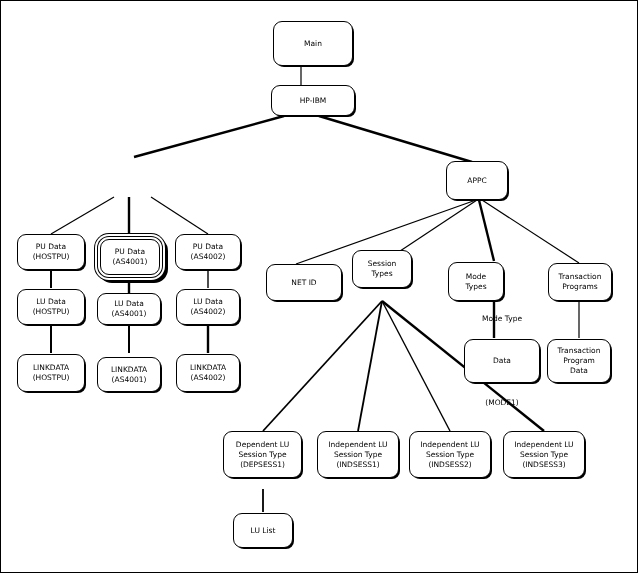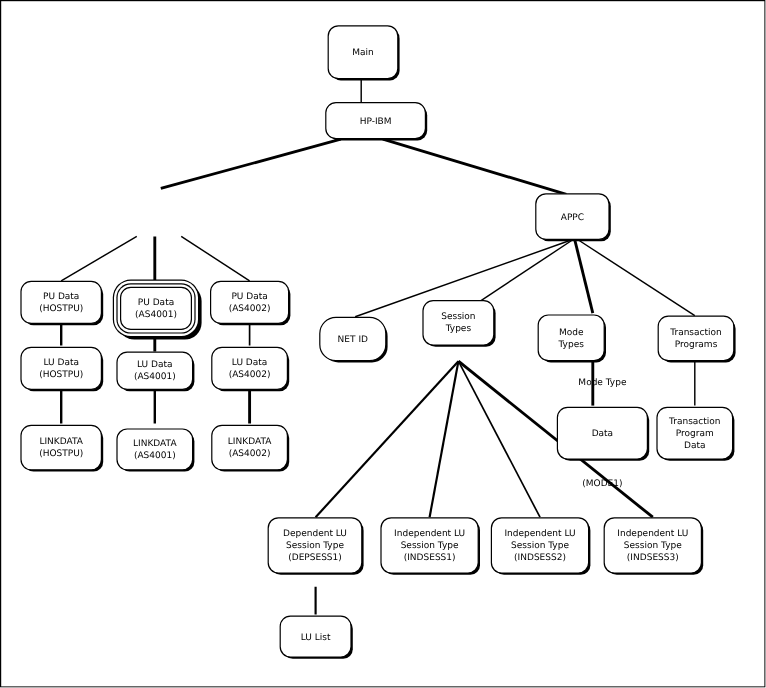--- a/index.html
+++ b/index.html
@@ -99,21 +99,21 @@
 
       <line x1="381" y1="300" x2="262" y2="430" stroke-width="1.8"></line>
       <line x1="381" y1="300" x2="357" y2="430" stroke-width="1.8"></line>
       <line x1="381" y1="300" x2="449" y2="430" stroke-width="1.4"></line>
       <line x1="381" y1="300" x2="543" y2="430" stroke-width="2.4"></line>
 
       <line x1="262" y1="488" x2="262" y2="511" stroke-width="1.8"></line>
     </g>
   </svg>
 
-  <div class="node" style="left:272px; top:20px; width:59px; height:45px;">
+  <div class="node" style="left:272px; top:20px; width:80px; height:45px;">
     <span class="ln">Main</span>
   </div>
 
   <div class="node" style="left:270px; top:84px; width:84px; height:31px;align-items:center;">
     <span class="ln">HP-IBM</span>
   </div>
 
 
   <div class="node" style="left:445px; top:160px; width:62px; height:39px;">
     <span class="ln">APPC</span>
@@ -157,21 +157,21 @@
   <div class="node" style="left:96px; top:356px; width:64px; height:35px;">
     <span class="ln">LINKDATA</span>
     <span class="ln">(AS4001)</span>
   </div>
 
   <div class="node" style="left:175px; top:353px; width:64px; height:38px;">
     <span class="ln">LINKDATA</span>
     <span class="ln">(AS4002)</span>
   </div>
 
-  <div class="node" style="left:265px; top:263px; width:56px; height:37px;border-radius:14px;">
+  <div class="node" style="left:265px; top:263px; width:76px; height:37px;">
     <span class="ln">NET ID</span>
   </div>
 
   <div class="node" style="left:351px; top:249px; width:60px; height:38px;">
     <span class="ln">Session</span>
     <span class="ln">Types</span>
   </div>
 
   <div class="node" style="left:447px; top:261px; width:56px; height:39px;">
     <span class="ln">Mode</span>

